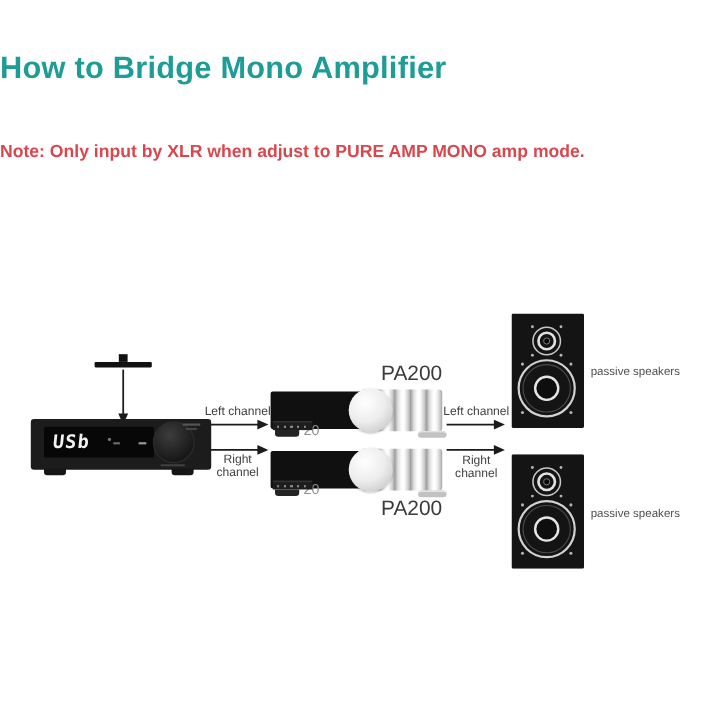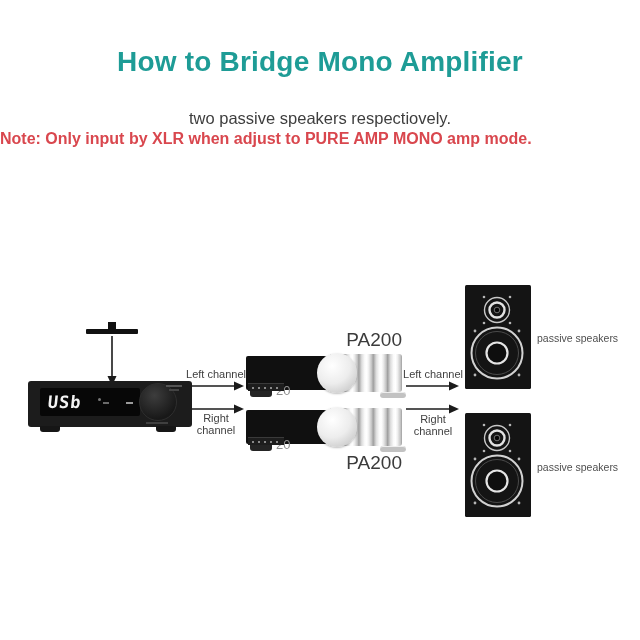--- a/index.html
+++ b/index.html
@@ -3,21 +3,21 @@
 <meta charset="utf-8">
 <style>
   html,body{margin:0;padding:0;background:#ffffff;}
   .canvas{
     position:relative;width:640px;height:640px;background:#ffffff;overflow:hidden;
     font-family:"Liberation Sans",sans-serif;
   }
   .abs{position:absolute;}
 
   
-  .title{left:0;top:46px;width:640px;text-align:center;font-size:28px;font-weight:bold;
+  .title{left:0;top:46px;width:640px;font-size:28px;font-weight:bold;
          color:#1E9C96;letter-spacing:.2px;}
   .sub{left:0;width:640px;text-align:center;font-size:16.5px;color:#3E3E3E;}
   .sub1{top:89px;} .sub2{top:109px;}
   .note{left:0;top:130px;width:548px;text-align:left;font-size:16px;font-weight:bold;color:#D9474E;}
 
   
   .pc-screen{left:55px;top:252px;width:115px;height:70px;background:#181818;border-radius:2px;
              display:flex;align-items:center;justify-content:center;color:#909090;font-size:14px;}
   .pc-neck{left:108px;top:322px;width:8px;height:7px;background:#111;}
   .pc-base{left:86px;top:329px;width:52px;height:5px;background:#111;border-radius:1px;}
@@ -78,21 +78,20 @@
   .spk-label.s1{left:537px;top:332px;} .spk-label.s2{left:537px;top:461px;}
 
   .arrows{left:0;top:0;pointer-events:none;}
 </style>
 </head>
 <body>
 
 <div class="canvas">
 
   <div class="abs title">How to Bridge Mono Amplifier</div>
-  <div class="abs sub sub2">two passive speakers respectiovely.</div>
   <div class="abs note">Note: Only input by XLR when adjust to PURE AMP MONO amp mode.</div>
 
   <svg class="abs arrows" width="640" height="640" viewBox="0 0 640 640">
     <g stroke="#1b1b1b" stroke-width="1.6" fill="#1b1b1b">
       <g>
         <line x1="112" y1="336" x2="112" y2="377"></line>
           <polygon points="107.5,376 116.5,376 112,386" stroke="none"></polygon>
       </g>
       <g>
         <line x1="191" y1="386" x2="235" y2="386"></line>

